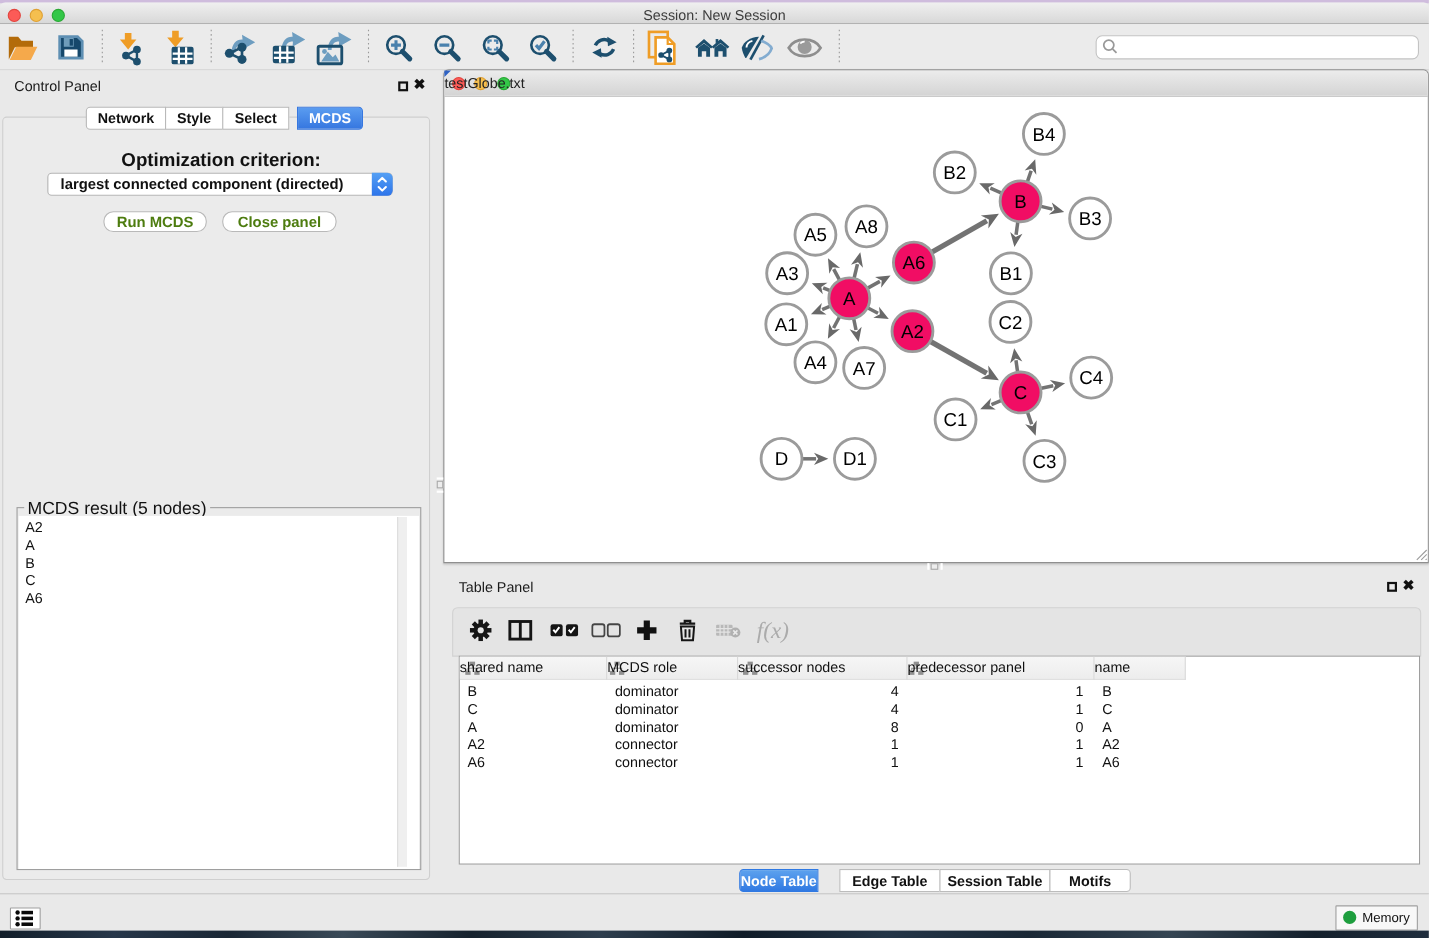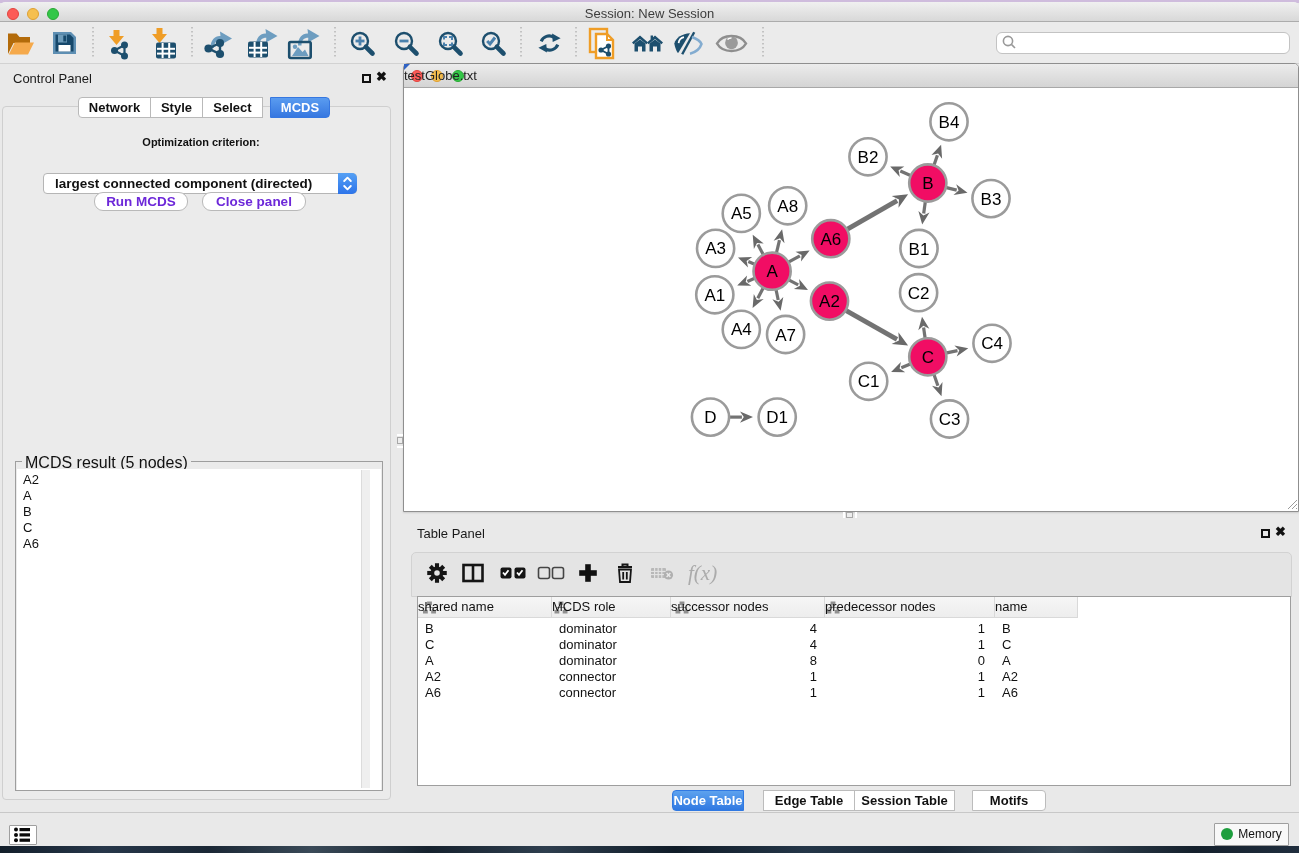--- a/index.html
+++ b/index.html
@@ -33,28 +33,28 @@
   #cpanel { left:0; top:64px; width:402px; height:748px; background:#e9e9e9; }
   #cp-title { left:13px; top:7px; font-size:13px; color:#1a1a1a; }
   .winbtn-sq { position:absolute; width:9px; height:9px; border:2px solid #111; }
   #cp-body { left:2px; top:42px; width:389px; height:694px; background:#ebebeb;
     border:1px solid #cfcfcf; border-radius:4px; }
   .tabrow { position:absolute; font-size:13px; font-weight:bold; }
   .tab { position:absolute; top:0; height:21px; background:#fff; border:1px solid #b9b9b9;
     text-align:center; line-height:20px; color:#111; }
   .tab.sel { background:linear-gradient(#5a9cf0,#3677e0); color:#fff; border-color:#3677e0; }
 
-  #opt-label { left:0; top:72px; width:402px; text-align:center; font-size:11px; font-weight:bold; color:#111; }
+  #opt-label { left:0; top:72px; width:402px; text-align:center; font-size:17px; font-weight:bold; color:#111; }
   #dropdown { left:43px; top:93px; width:314px; height:21px; background:#fff;
     border:1px solid #b5b5b5; border-radius:4px; font-size:13.5px; font-weight:bold; line-height:19px;
-    padding-left:11px; color:#111;margin-top:16px; }
+    padding-left:11px; color:#111; }
   #dd-btn { right:-1px; top:-1px; width:19px; height:21px; border-radius:0 5px 5px 0;
     background:linear-gradient(#55a0f4,#2d74ea); }
   .btn { position:absolute; background:#fff; border:1px solid #b9b9b9; border-radius:9px;
-    font-size:13.5px; font-weight:bold; color:#6d28d9; text-align:center; line-height:17px; height:19px; }
+    font-size:13.5px; font-weight:bold; color:#4d7c0f; text-align:center; line-height:17px; height:19px; }
 
   #groupbox { left:15px; top:397px; width:368px; height:330px; border:1px solid #9e9e9e; }
   #gb-label { left:6px; top:-8px; background:#ebebeb; padding:0 3px; font-size:16px; color:#111; }
   #gb-list { left:1px; top:7px; width:364px; height:321px; background:#fff; font-size:13px;
     color:#111; padding:3px 0 0 6px; line-height:16px; }
   #gb-scroll { left:345px; top:8px; width:9px; height:318px; background:#efefef;
     border-left:1px solid #dcdcdc; }
 
   
   #netwin { left:403px; top:63px; width:896px; height:449px; background:#fff;
@@ -492,21 +492,21 @@
     <g transform="translate(415,10.5)">
       <rect x="-2.4" y="-6" width="4.8" height="3.6" fill="#909090"></rect>
       <rect x="-6.5" y="2.4" width="4.8" height="3.6" fill="#909090"></rect>
       <rect x="1.7" y="2.4" width="4.8" height="3.6" fill="#909090"></rect>
       <path d="M0,-2.4 V0 M-4.1,2.4 V0 H4.1 V2.4" fill="none" stroke="#909090" stroke-width="1"></path>
     </g>
   </svg>
       <div class="hcell" style="left:0; width:134px;">shared name</div>
       <div class="hcell" style="left:134px; width:119px;">MCDS role</div>
       <div class="hcell" style="left:253px; width:154px;">successor nodes</div>
-      <div class="hcell" style="left:407px; width:170px;">predecessor nodes</div>
+      <div class="hcell" style="left:407px; width:170px;">predecessor panel</div>
       <div class="hcell" style="left:577px; width:83px; border-right:1px solid #d9d9d9;">name</div>
     </div>
       <div class="trow" style="left:0; top:24px; width:874px;">
         <div class="tc" style="left:7px;">B</div>
         <div class="tc" style="left:141px;">dominator</div>
         <div class="tc" style="left:253px; width:146px; text-align:right;">4</div>
         <div class="tc" style="left:407px; width:160px; text-align:right;">1</div>
         <div class="tc" style="left:584px;">B</div>
       </div>
       <div class="trow" style="left:0; top:40px; width:874px;">
@@ -535,21 +535,21 @@
         <div class="tc" style="left:141px;">connector</div>
         <div class="tc" style="left:253px; width:146px; text-align:right;">1</div>
         <div class="tc" style="left:407px; width:160px; text-align:right;">1</div>
         <div class="tc" style="left:584px;">A6</div>
       </div>
   </div>
   <div class="bottomtabs">
     <div class="btab sel" style="left:0; width:72px; border-radius:4px 0 0 4px;">Node Table</div>
     <div class="btab" style="left:91px; width:92px;">Edge Table</div>
     <div class="btab" style="left:182px; width:101px;">Session Table</div>
-    <div class="btab" style="left:282px; width:74px; border-radius:0 4px 4px 0;margin-left:18px;">Motifs</div>
+    <div class="btab" style="left:282px; width:74px; border-radius:0 4px 4px 0;">Motifs</div>
   </div>
 </div>
 
 <div class="abs" id="statusbar">
   <div class="abs" id="sb-left-btn">
       <svg width="26" height="18" viewBox="0 0 26 18" style="display:block; margin:0 auto;">
     <g fill="#0a0a0a">
       <circle cx="6" cy="3.6" r="2"></circle>
           <rect x="9.5" y="2" width="10.5" height="3.2"></rect>
       <circle cx="6" cy="8.9" r="2"></circle>

